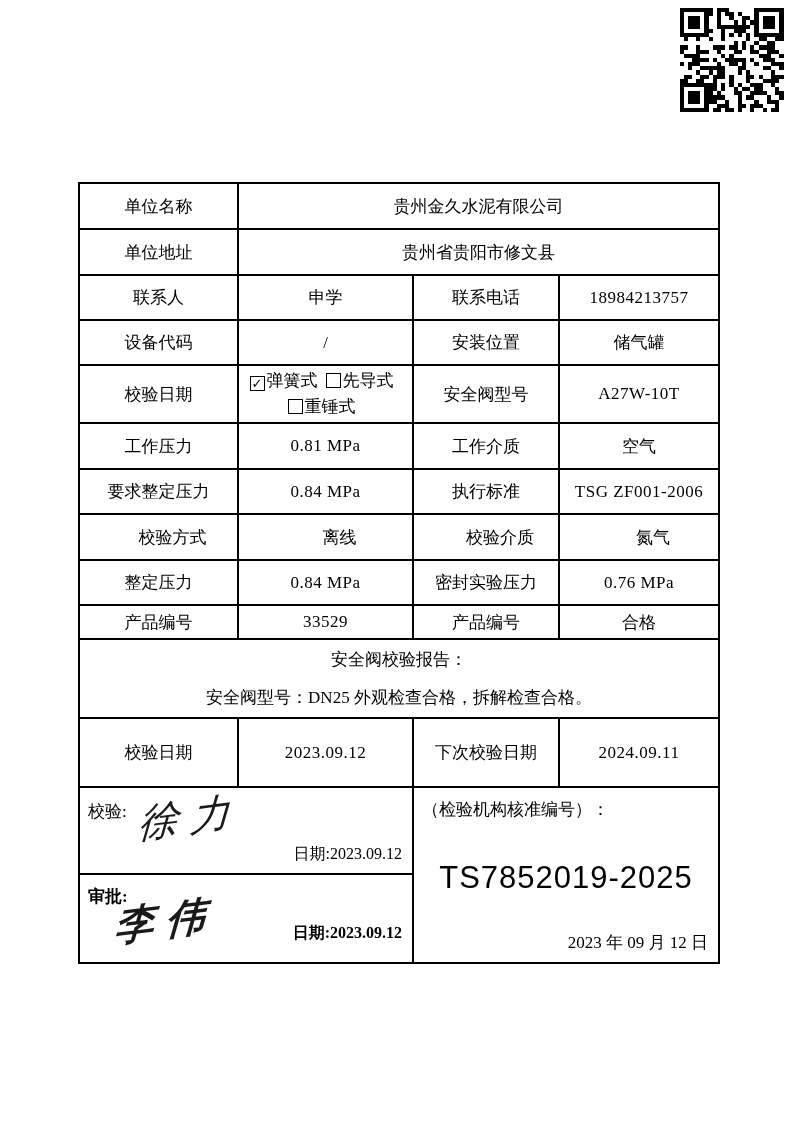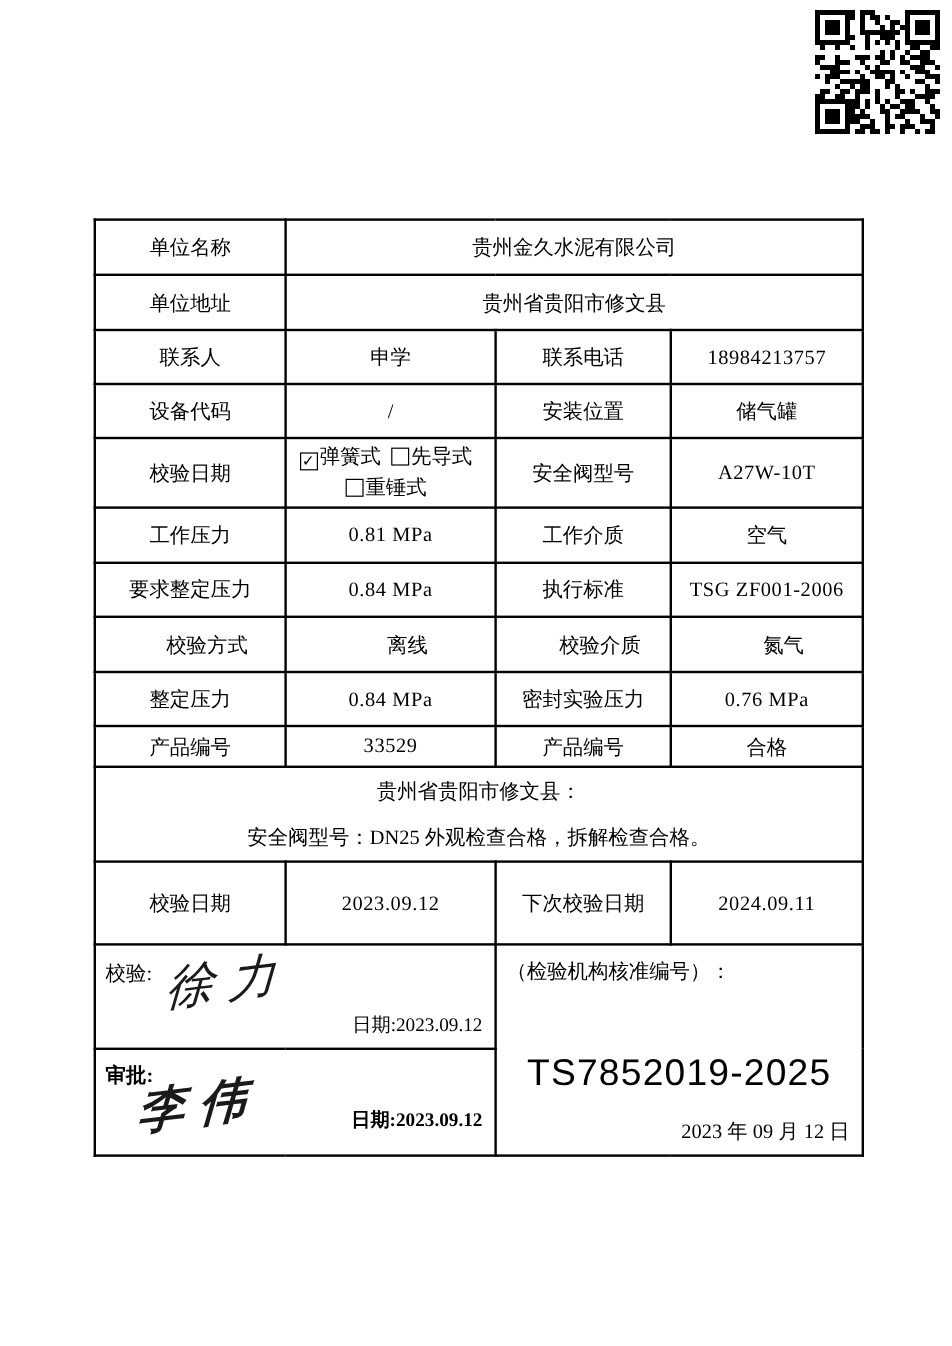--- a/index.html
+++ b/index.html
@@ -46,21 +46,21 @@
   .sig-date  { position:absolute; right:10px; bottom:8px; font-size:16px; }
   .sig-script { position:absolute; font-size:40px; font-style:italic; letter-spacing:12px;
                 white-space:nowrap; transform:rotate(-7deg) skewX(-10deg); color:#1a1a1a; }
   .sig-script.verifier { left:58px; top:2px; }
   .sig-script.approver { left:34px; top:18px; }
   td.sig-cell.approver-cell .sig-label { top:10px; left:8px; }
   td.sig-cell.approver-cell .sig-date { bottom:18px; }
 
   td.agency-cell { position:relative; text-align:left; vertical-align:top;text-decoration:underline; }
   .agency-label { position:absolute; top:10px; left:8px; font-size:17px; }
-  .agency-number { position:absolute; top:88px; left:0; width:100%; text-align:center;
+  .agency-number { position:absolute; top:72px; left:0; width:100%; text-align:center;
                    font-size:31px; font-family:"Liberation Sans","DejaVu Sans",sans-serif;
                    letter-spacing:1px; }
   .agency-date { position:absolute; right:10px; bottom:8px; font-size:17px; }
 
   .mono-val { letter-spacing:0.5px; }
 </style>
 </head>
 <body>
 
 <div class="page">
@@ -460,21 +460,21 @@
 
     <tr class="r10">
       <td>产品编号</td>
       <td class="mono-val">33529</td>
       <td>产品编号</td>
       <td>合格</td>
     </tr>
 
     <tr class="r11">
       <td colspan="4" class="note-cell">
-        <div>贵州省贵阳市修文县：</div>
+        <div>安全阀校验报告：</div>
         <div class="note-line2">安全阀型号：DN25 外观检查合格，拆解检查合格。</div>
       </td>
     </tr>
 
     <tr class="r12">
       <td>校验日期</td>
       <td class="mono-val">2023.09.12</td>
       <td>下次校验日期</td>
       <td class="mono-val">2024.09.11</td>
     </tr>

